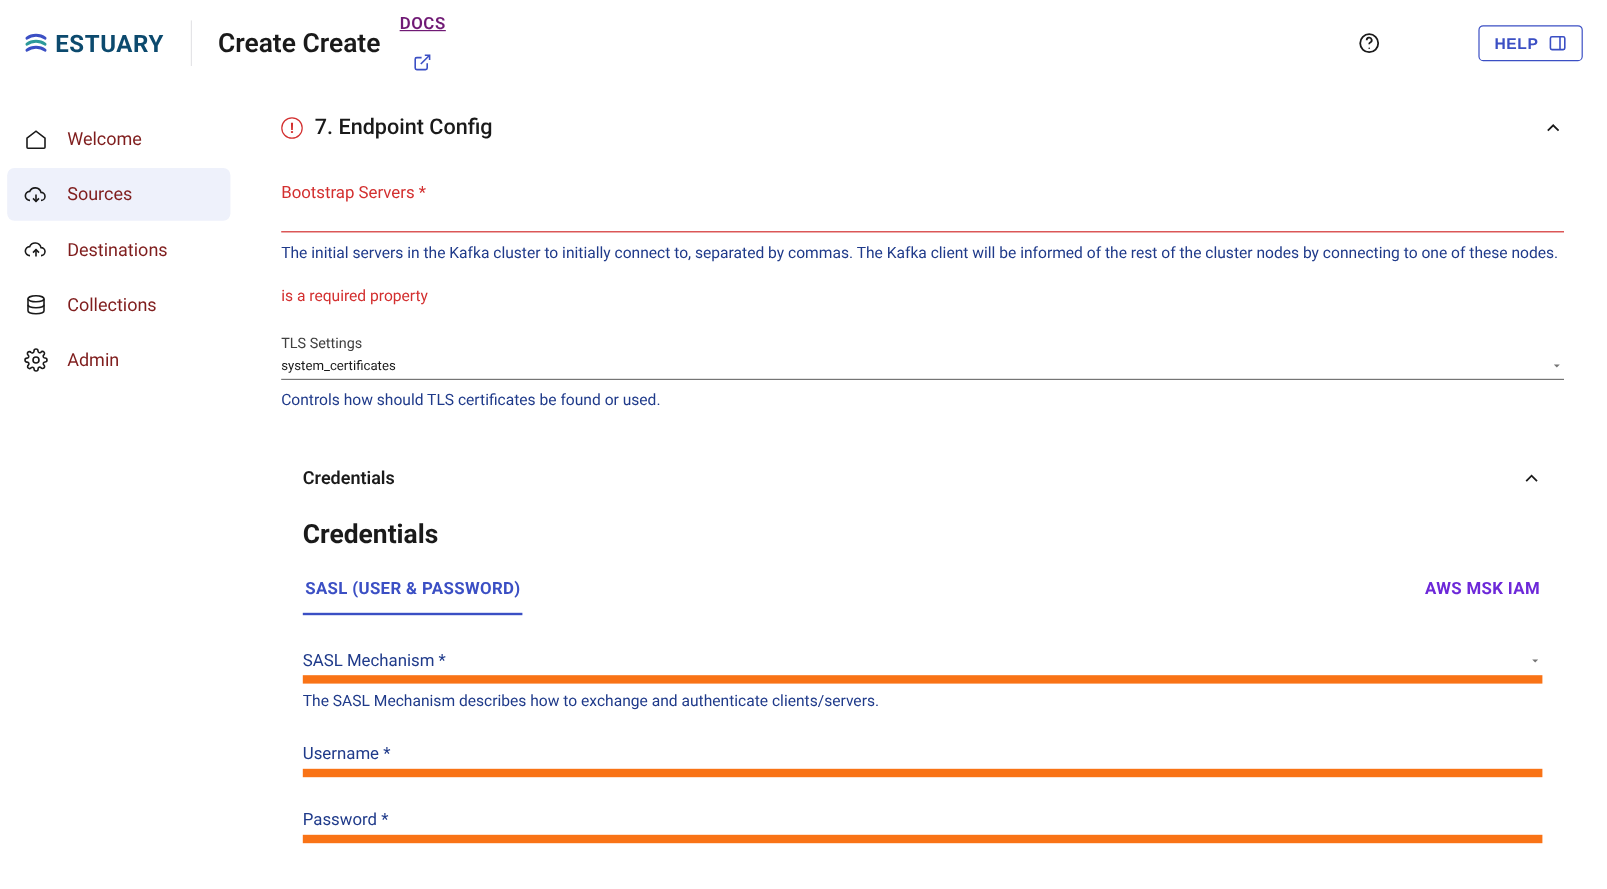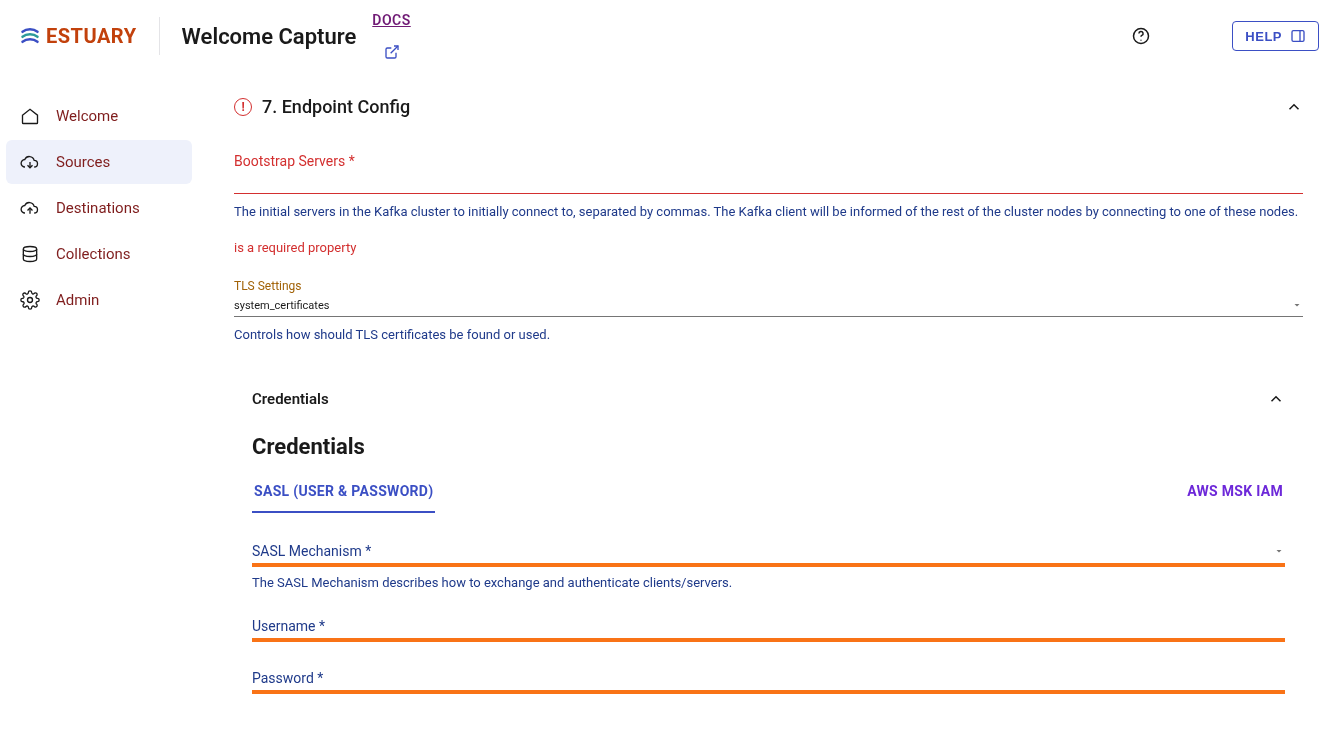--- a/index.html
+++ b/index.html
@@ -1,77 +1,77 @@
 <!DOCTYPE html>
 <html><head>
 <meta charset="utf-8">
 <style>
   * { box-sizing: border-box; margin: 0; padding: 0; }
   body { font-family: -apple-system, BlinkMacSystemFont, "Segoe UI", Roboto, Arial, sans-serif; background: #ffffff; color: #1a1a1a; }
   .app { display: flex; flex-direction: column; height: 741px; width: 1339px; }
   .header { display: flex; align-items: center; height: 72px; padding: 0 20px; border-bottom: 0px; }
   .logo { display: flex; align-items: center; gap: 6px; padding-right: 22px; margin-right: 22px; border-right: 1px solid #e4e4e7; height: 38px; }
   .logo-mark { width: 20px; height: 20px; position: relative; }
-  .logo-text { font-weight: 700; font-size: 20px; letter-spacing: 0.5px; color: #c2410c; }
+  .logo-text { font-weight: 700; font-size: 20px; letter-spacing: 0.5px; color: #0c4a6e; }
   .page-title { font-size: 22px; font-weight: 600; margin-right: 16px; }
   .docs-link { display: inline-flex; align-items: center; gap: 16px; font-size: 14px; font-weight: 600; color: #701a75; text-decoration: underline; cursor: pointer; letter-spacing: 0.5px; flex-direction: column; }
   .header-spacer { flex: 1; }
   .help-icon-btn { width: 22px; height: 22px; margin-right: 80px; display:flex; align-items:center; justify-content:center; cursor:pointer; border:none; background:none; }
   .help-btn { display: inline-flex; align-items: center; gap: 8px; border: 1px solid #3b4fc4; color: #3b4fc4; background: #fff; padding: 6px 12px; font-size: 13px; font-weight: 600; border-radius: 4px; cursor: pointer; letter-spacing: 0.5px; }
   .body { flex: 1; display: flex; overflow: hidden; }
   .sidebar { width: 198px; padding-top: 20px; background: #fff; }
   .nav-item { display: flex; align-items: center; gap: 16px; padding: 12px 14px; font-size: 15px; color: #7f1d1d; cursor: pointer; border-radius: 6px; margin: 2px 6px; }
   .nav-item.active { background: #eef1fb; }
   .nav-icon { width: 20px; height: 20px; display: inline-flex; align-items:center; justify-content:center; }
   .content { flex: 1; background: #f1f2f4; padding: 0; overflow-y: auto; }
   .panel { background: #fff; margin: 0 0 20px 0; padding: 24px 36px 40px 36px; }
   .section-header { display: flex; align-items: center; gap: 10px; margin-bottom: 36px; }
   .error-circle { width: 18px; height: 18px; border: 1.5px solid #d32f2f; border-radius: 50%; display:inline-flex; align-items:center; justify-content:center; color:#d32f2f; font-size:12px; font-weight:700; }
   .section-title { font-size: 18px; font-weight: 500; }
   .section-chevron { margin-left: auto; }
   .field { margin-bottom: 24px; }
   .field-label { font-size: 14px; color: #d32f2f; display: block; margin-bottom: 2px; margin-top: 18px; }
-  .field-label.blue { color: #a16207; font-size: 12px; }
+  .field-label.blue { color: #404040; font-size: 12px; }
   .field-input { width: 100%; border: none; border-bottom: 1px solid #d32f2f; padding: 2px 0 4px 0; font-size: 14px; background: transparent; outline: none; }
   .field-helper { font-size: 13px; color: #1f3a8a; margin-top: 8px; line-height: 1.5; }
   .field-error { font-size: 13px; color: #d32f2f; margin-top: 18px; }
   .select-row { display:flex; align-items:center; border-bottom: 1px solid #757575; padding: 4px 0; }
   .select-value { flex:1; font-size: 11px; color:#1a1a1a; }
   .dropdown-caret { color:#757575; }
   .subpanel-header { display:flex; align-items:center; padding: 16px 18px; background:#fff; }
   .subpanel-title { font-size: 15px; font-weight:600; }
   .credentials-block { padding: 10px 18px 0 18px; }
   .credentials-heading { font-size: 22px; font-weight: 700; margin-bottom: 16px; }
   .tabs { display:flex; gap: 28px; border-bottom: 0; margin-bottom: 28px; justify-content: space-between; }
   .tab { padding: 8px 2px 12px 2px; font-size: 14px; font-weight: 700; color: #6d28d9; cursor:pointer; letter-spacing: 0.3px; }
   .tab.active { color: #3b4fc4; border-bottom: 2px solid #3b4fc4; }
   .cred-field { margin-bottom: 26px; }
   .cred-label { font-size: 14px; color: #1f3a8a; display:block; }
-  .cred-row { display:flex; align-items:center; border-bottom: 4px solid #f97316; padding: 2px 0 4px 0; }
+  .cred-row { display:flex; align-items:center; border-bottom: 7px solid #f97316; padding: 2px 0 4px 0; }
   .cred-input { flex:1; border:none; background:transparent; font-size:14px; outline:none; }
   .cred-help { font-size: 13px; color:#1f3a8a; margin-top:8px; }
   svg { display:block; }
 </style>
 </head>
 <body>
 
 <div class="app">
 
   <div class="header">
     <div class="logo">
       <span class="logo-mark">
         <svg viewBox="0 0 24 24" width="20" height="20">
           <path d="M3 7 C8 3 16 3 21 7" stroke="#3b4fc4" stroke-width="3" fill="none" stroke-linecap="round"></path>
           <path d="M3 13 C8 9 16 9 21 13" stroke="#2d9a9a" stroke-width="3" fill="none" stroke-linecap="round"></path>
           <path d="M3 19 C8 15 16 15 21 19" stroke="#3b4fc4" stroke-width="3" fill="none" stroke-linecap="round"></path>
         </svg>
       </span>
       <span class="logo-text">ESTUARY</span>
     </div>
-    <span class="page-title">Welcome Capture</span>
+    <span class="page-title">Create Create</span>
     <a class="docs-link">
       <span>DOCS</span>
       <span>
         <svg width="16" height="16" viewBox="0 0 24 24" fill="none" stroke="#3b4fc4" stroke-width="2">
           <path d="M18 13v6a2 2 0 0 1-2 2H5a2 2 0 0 1-2-2V8a2 2 0 0 1 2-2h6"></path>
           <polyline points="15 3 21 3 21 9"></polyline>
           <line x1="10" y1="14" x2="21" y2="3"></line>
         </svg>
       </span>
     </a>

